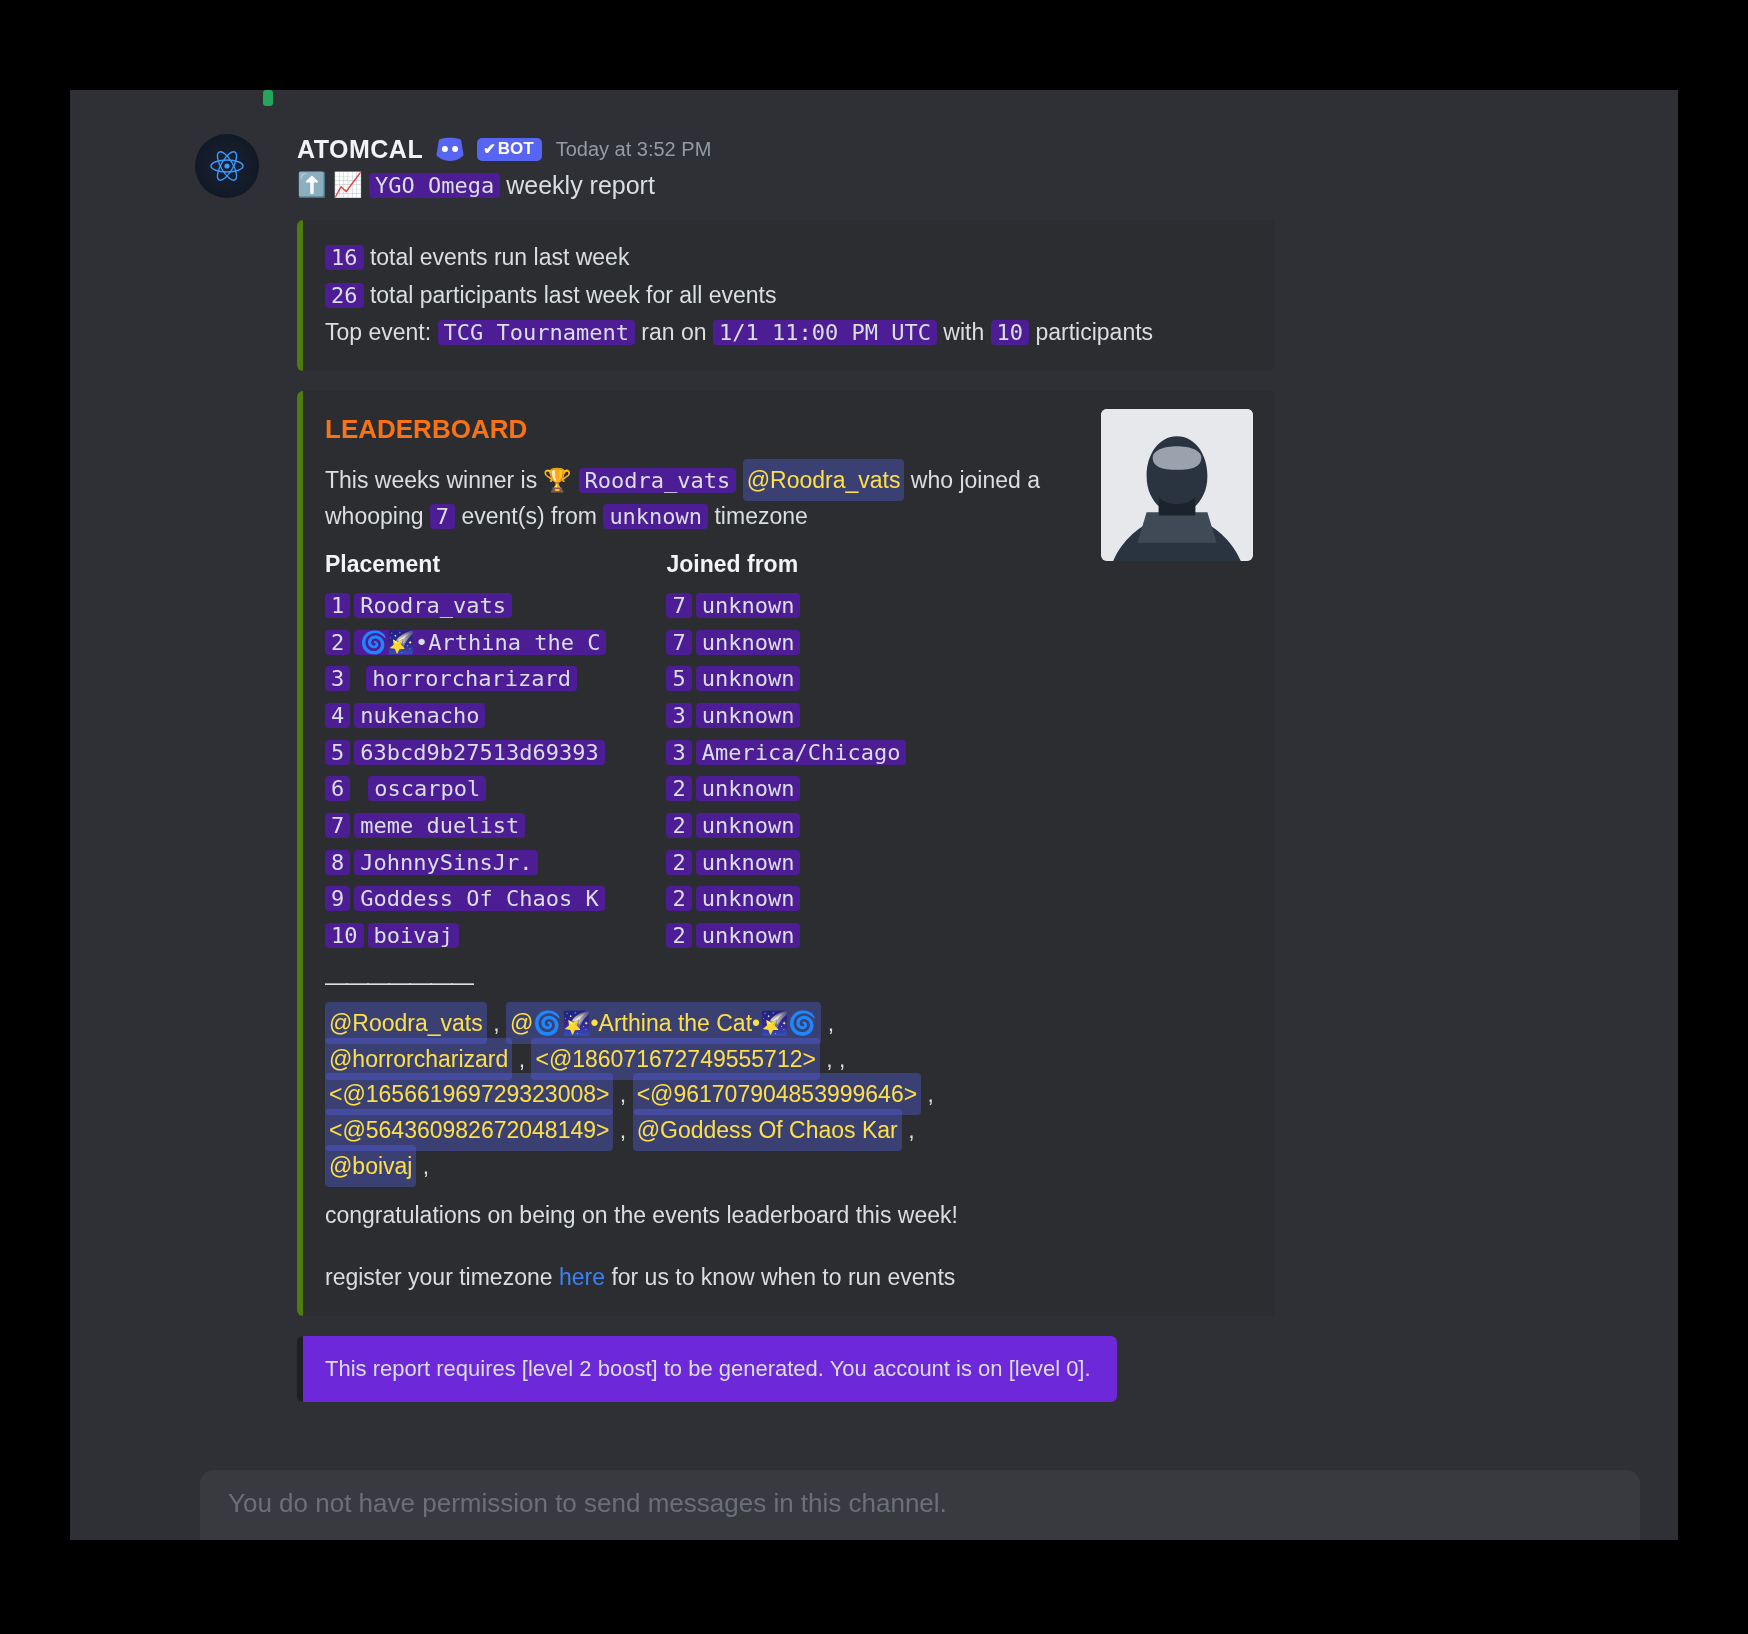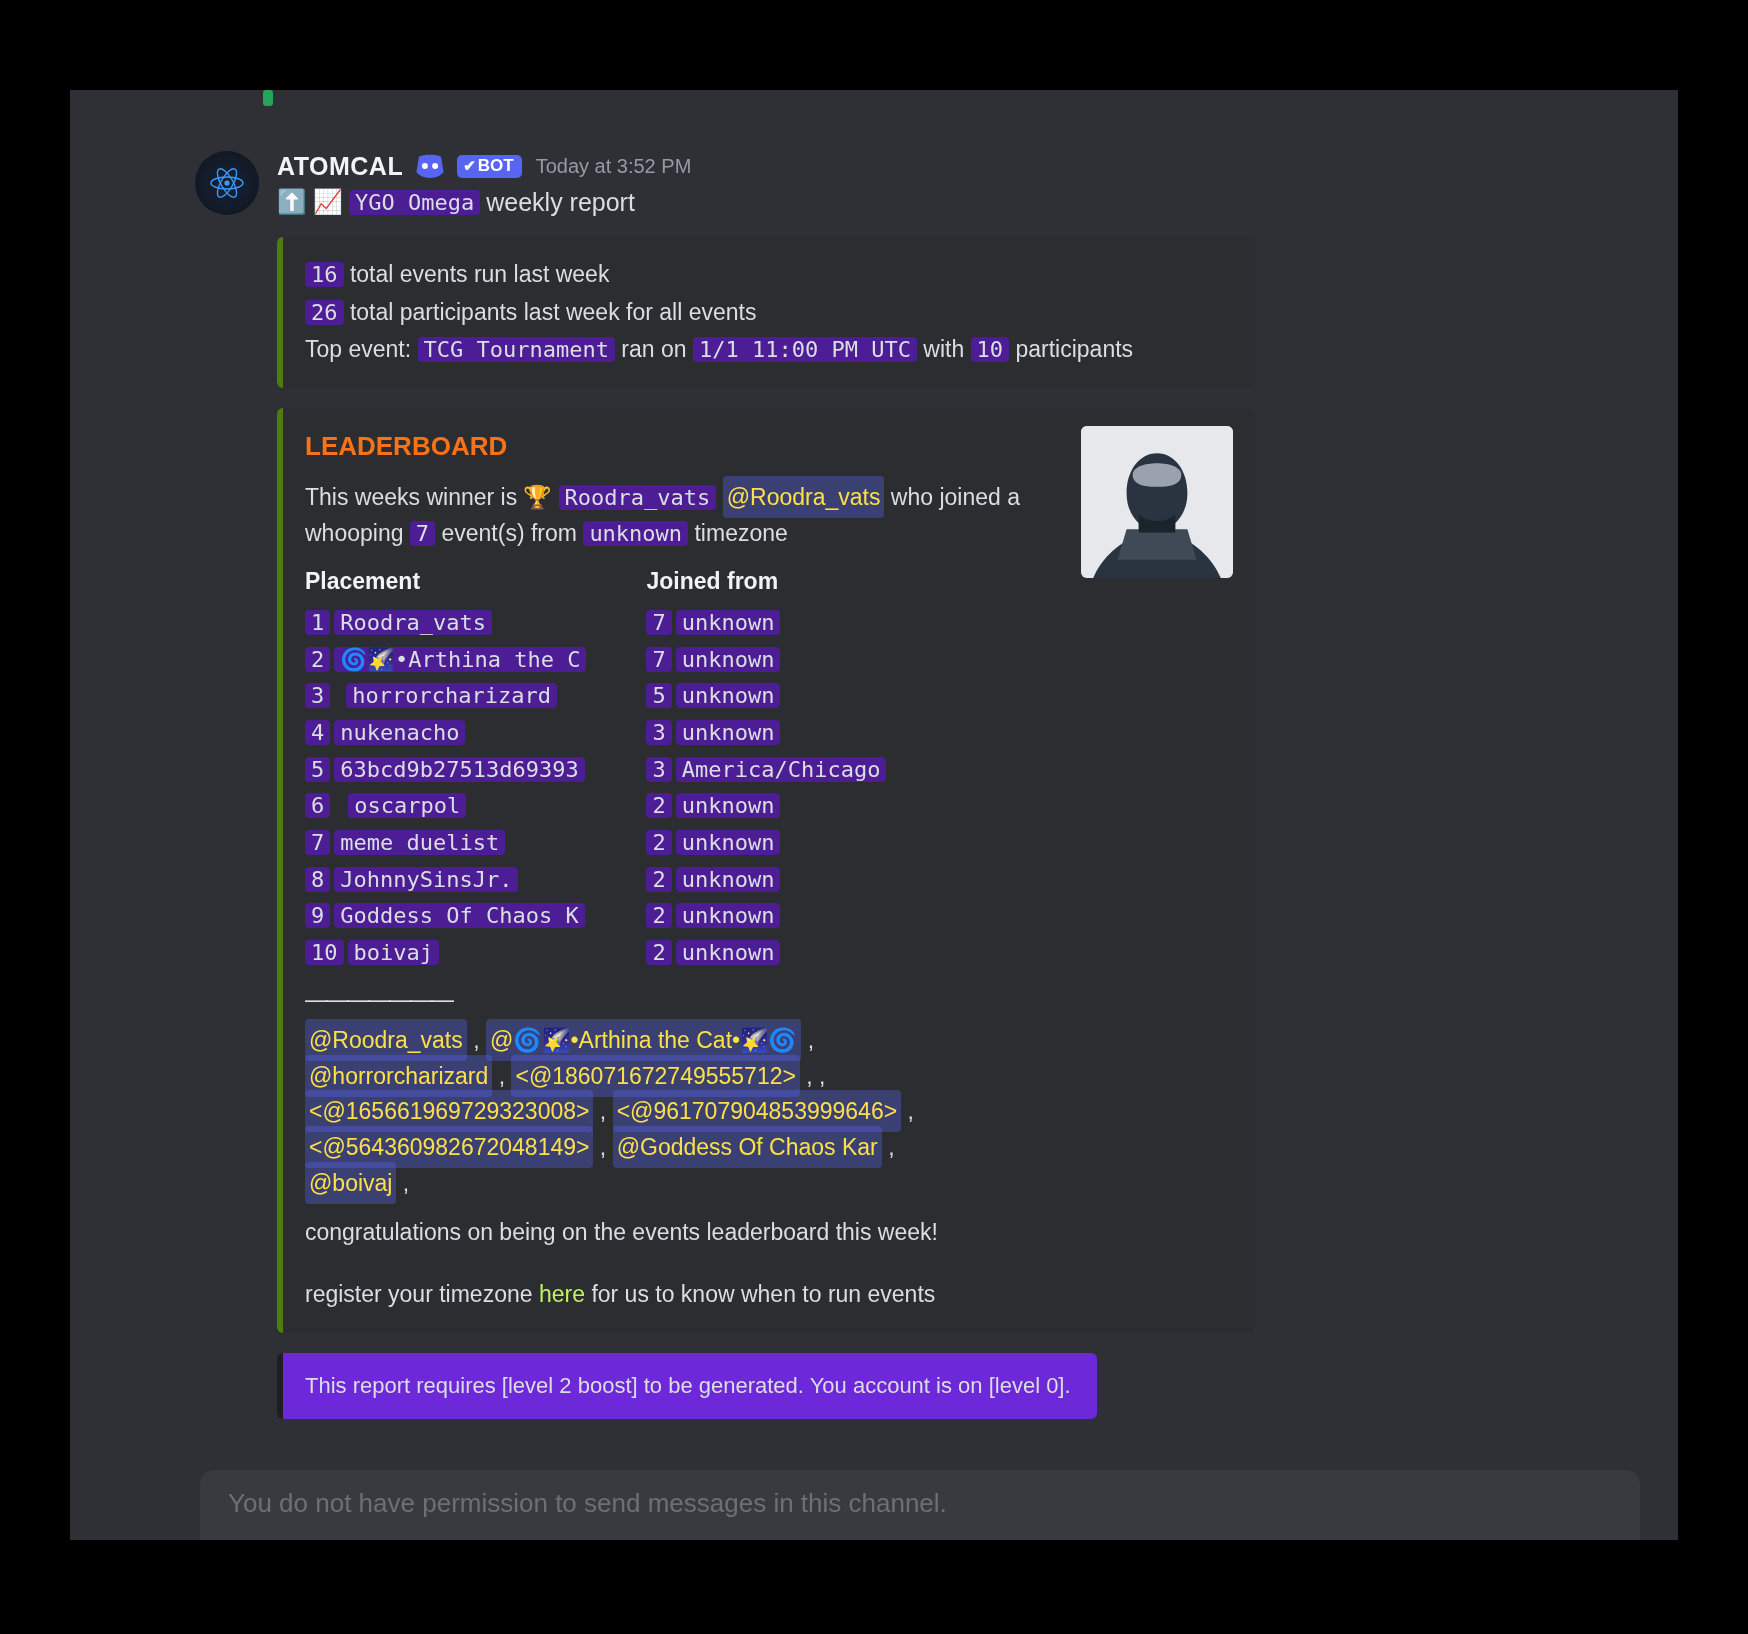--- a/index.html
+++ b/index.html
@@ -13,24 +13,24 @@
   }
   .indicator {
     position: absolute;
     left: 193px; top: 0px;
     width: 10px; height: 16px;
     background: #23a55a;
     border-radius: 3px;
   }
   .msg {
     position: absolute;
-    left: 125px; top: 61px;
+    left: 125px; top: 44px;
     width: 1400px;
     display: flex;
-    gap: 18px;
+    gap: 38px;
   }
   .avatar {
     width: 64px; height: 64px;
     border-radius: 50%;
     background: radial-gradient(circle at 50% 50%, #1a2233 0%, #0e1420 100%);
     flex: 0 0 64px;
     display: flex; align-items: center; justify-content: center;
     color: #4aa8ff;
     position: relative;
   }
@@ -106,21 +106,21 @@
     overflow: hidden;
   }
   .thumb svg { position:absolute; inset:0; }
 
   .fields { display: flex; gap: 60px; clear: none; margin-top: 12px; }
   .field { min-width: 280px; }
   .field-title { font-weight: 700; color: #f2f3f5; font-size: 23px; margin-bottom: 6px; }
   .field .fr { white-space: nowrap; margin: 1px 0; }
 
   .divider { margin: 10px 0 6px 0; letter-spacing: -2px; color: #dbdee1; }
-  .link { color: #bef264; }
+  .link { color: #3b82f6; }
 
   .footer-embed {
     margin-top: 20px;
     background: #6d28d9;
     border-left: 6px solid #1e1f22;
     border-radius: 6px;
     padding: 20px 22px;
     width: 820px;
     color: #dbdee1;
     font-size: 22px;

